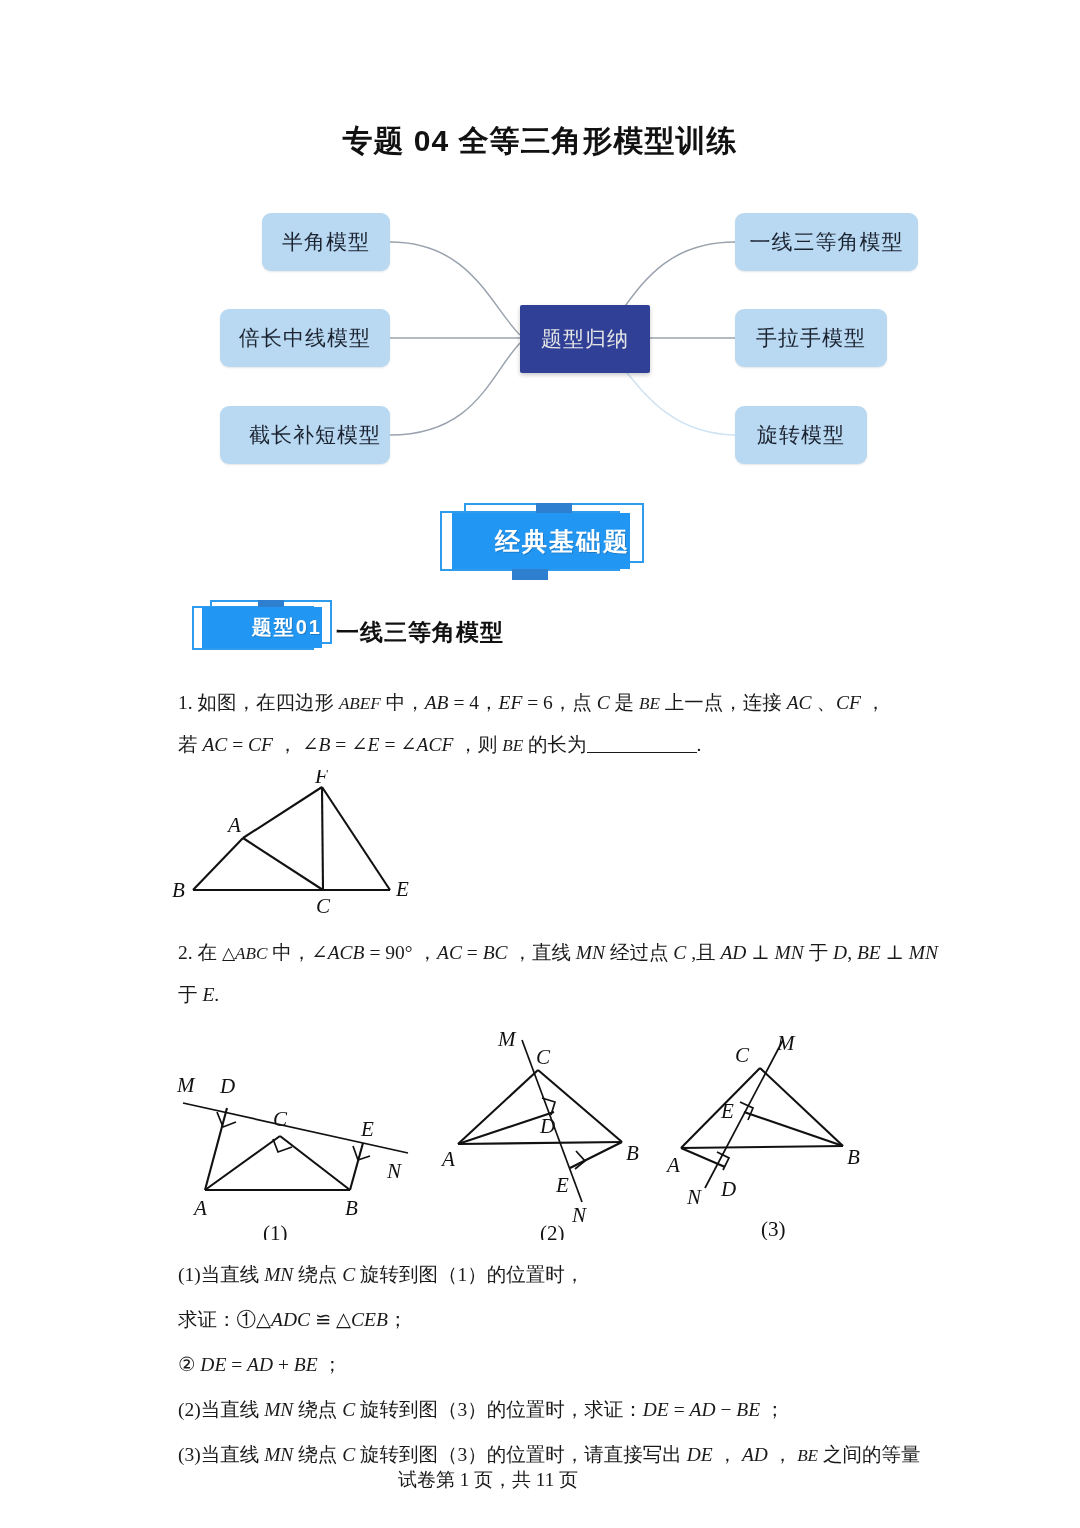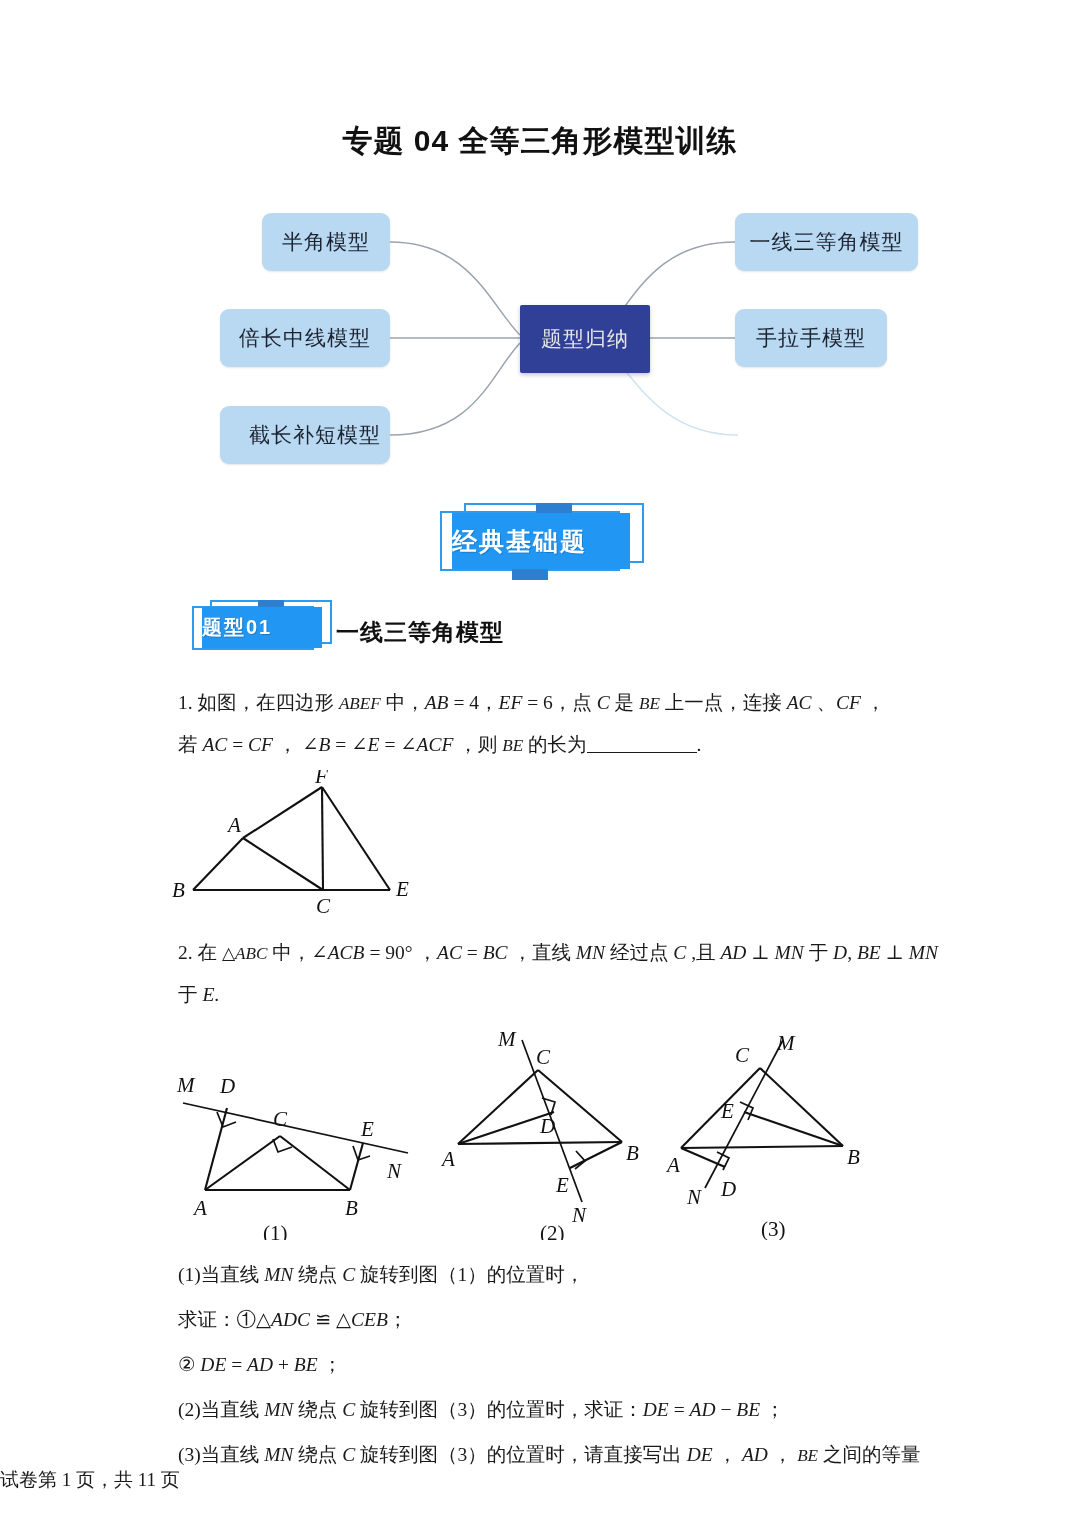--- a/index.html
+++ b/index.html
@@ -74,21 +74,21 @@
   .banner-frame {
     position: absolute;
     box-sizing: border-box;
     border: 2px solid #2f9bec;
   }
   .banner-box {
     position: absolute;
     background: #2196f3;
     display: flex;
     align-items: center;
-    justify-content: flex-start;
+    justify-content: flex-end;
     color: #ffffff;
     font-family: "Liberation Sans", "DejaVu Sans", sans-serif;
     font-weight: bold;
     letter-spacing: 2px;
     text-shadow: 1px 1px 0 rgba(0,0,0,0.18);
   }
   .banner-tick {
     position: absolute;
     background: #2f7fd0;
   }
@@ -146,20 +146,21 @@
   }
   .fig .thin {
     stroke-width: 1.7;
   }
 
   
   .footer {
     position: absolute;
     left: 0; top: 1467px;
     width: 976px;
+    text-align: center;
     font-family: "Liberation Serif", "DejaVu Serif", serif;
     font-size: 19px;
     color: #1a1a1a;
   }
 </style>
 </head>
 <body>
 
 <div class="page">
 
@@ -189,20 +190,23 @@
 
     <div class="mm-node mm-center" style="left:330px; top:110px; width:130px; height:68px;">
       <span>题型归纳</span>
     </div>
 
     <div class="mm-node" style="left:545px; top:18px; width:183px; height:58px;">
       <span>一线三等角模型</span>
     </div>
     <div class="mm-node" style="left:545px; top:114px; width:152px; height:58px;font-family:Liberation Serif, serif;">
       <span>手拉手模型</span>
+    </div>
+    <div class="mm-node" style="left:545px; top:211px; width:132px; height:58px;">
+      <span>旋转模型</span>
     </div>
   </div>
 
   <div class="banner-wrap" style="left:440px; top:503px; width:210px; height:80px;">
     <div class="banner-frame" style="left:0px; top:8px; width:180px; height:60px;"></div>
     <div class="banner-frame" style="left:24px; top:0px; width:180px; height:60px;"></div>
     <div class="banner-tick" style="left:96px; top:0px; width:36px; height:11px;"></div>
     <div class="banner-tick" style="left:72px; top:66px; width:36px; height:11px;"></div>
     <div class="banner-box" style="left:12px; top:10px; width:178px; height:56px; font-size:25px;">
       <span>经典基础题</span>

